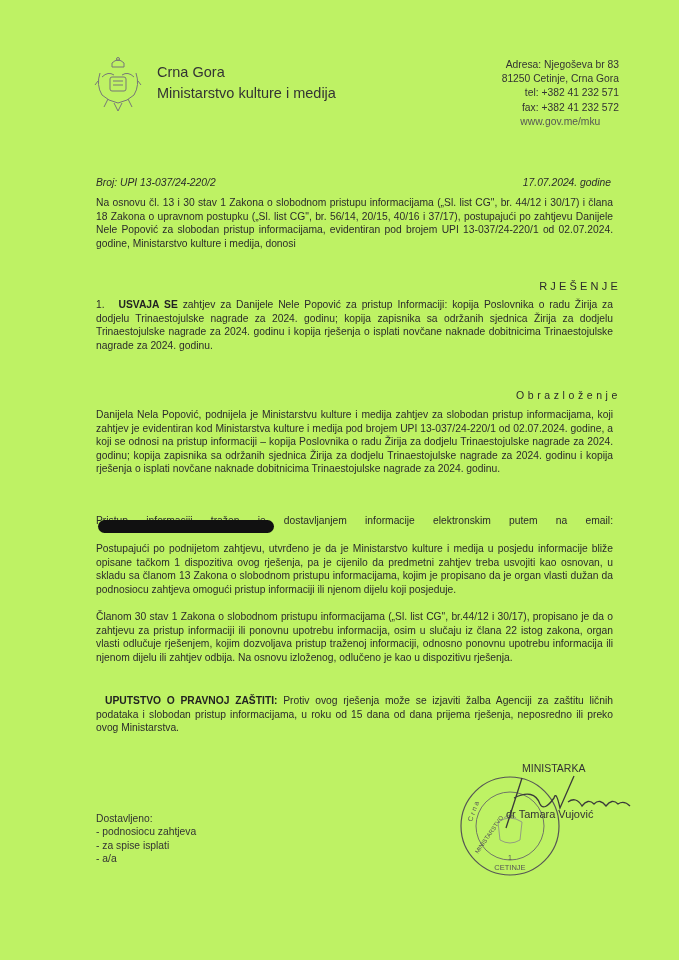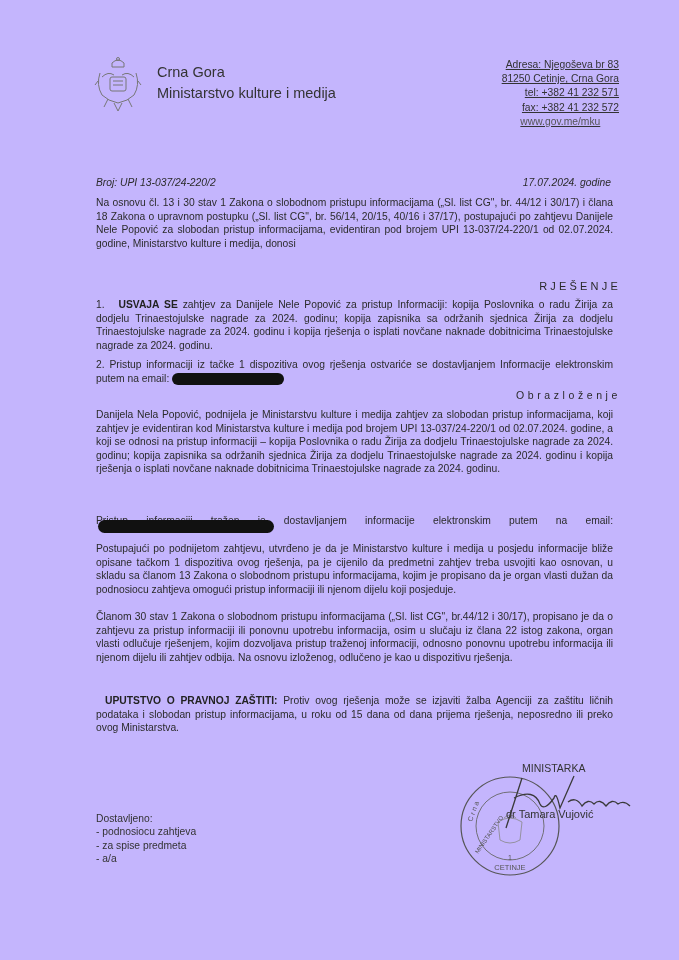--- a/index.html
+++ b/index.html
@@ -1,24 +1,24 @@
 <!DOCTYPE html>
 <html><head>
   <meta charset="utf-8">
   <style>
     html, body { margin: 0; padding: 0; background: #ffffff; }
     body {
       width: 679px; height: 960px; position: relative; overflow: hidden;
       font-family: "Liberation Sans", sans-serif; color: #2a2a2a;
     }
-    .page { position: absolute; inset: 0; background: #c4b5fd; }
+    .page { position: absolute; inset: 0; background: #bef264; }
     .abs { position: absolute; }
     .crest { left: 94px; top: 55px; width: 48px; height: 62px; }
     .org { left: 157px; top: 62px; font-size: 14.5px; line-height: 21px; color: #333; }
-    .addr { right: 60px; top: 58px; text-align: right; font-size: 10.3px; line-height: 14.2px; color: #333; text-decoration: underline; }
+    .addr { right: 60px; top: 58px; text-align: right; font-size: 10.3px; line-height: 14.2px; color: #333; }
     .addr .web { color: #555; text-align: center; }
     .text {
       left: 96px; width: 517px; font-size: 10.3px; line-height: 13.6px;
       text-align: justify; color: #2b2b2b;
     }
     .row { display: flex; justify-content: space-between; font-style: italic; }
     .title { left: 104px; width: 517px; text-align: right; font-weight: normal; font-size: 11px; letter-spacing: 3.2px; color: #2a2a2a; }
     .title2 { letter-spacing: 3.6px; font-size: 10.5px; }
     b { font-weight: bold; color: #222; margin-left: 9px; }
     .redact { background: #111; border-radius: 10px; display: inline-block; vertical-align: middle; }
@@ -66,23 +66,20 @@
   </div>
 
   <div class="abs text" style="top:196px;">Na osnovu čl. 13 i 30 stav 1 Zakona o slobodnom pristupu informacijama („Sl. list CG", br. 44/12 i 30/17) i člana 18 Zakona o upravnom postupku („Sl. list CG", br. 56/14, 20/15, 40/16 i 37/17), postupajući po zahtjevu Danijele Nele Popović za slobodan pristup informacijama, evidentiran pod brojem UPI 13-037/24-220/1 od 02.07.2024. godine, Ministarstvo kulture i medija, donosi</div>
 
   <div class="abs title" style="top:280px;">RJEŠENJE</div>
 
   <div class="abs text" style="top:298px;">
     <span>1. </span><b>USVAJA SE</b><span> zahtjev za Danijele Nele Popović za pristup Informaciji: kopija Poslovnika o radu Žirija za dodjelu Trinaestojulske nagrade za 2024. godinu; kopija zapisnika sa održanih sjednica Žirija za dodjelu Trinaestojulske nagrade za 2024. godinu i kopija rješenja o isplati novčane naknade dobitnicima Trinaestojulske nagrade za 2024. godinu.</span>
   </div>
 
-  <div class="abs text" style="top:358px;">
-    <span>2. Pristup informaciji iz tačke 1 dispozitiva ovog rješenja ostvariće se dostavljanjem Informacije elektronskim putem na email: </span><span class="redact" style="width:112px;height:12px;"></span>
-  </div>
 
   <div class="abs title title2" style="top:389px;">Obrazloženje</div>
 
   <div class="abs text" style="top:408px;">Danijela Nela Popović, podnijela je Ministarstvu kulture i medija zahtjev za slobodan pristup informacijama, koji zahtjev je evidentiran kod Ministarstva kulture i medija pod brojem UPI 13-037/24-220/1 od 02.07.2024. godine, a koji se odnosi na pristup informaciji – kopija Poslovnika o radu Žirija za dodjelu Trinaestojulske nagrade za 2024. godinu; kopija zapisnika sa održanih sjednica Žirija za dodjelu Trinaestojulske nagrade za 2024. godinu i kopija rješenja o isplati novčane naknade dobitnicima Trinaestojulske nagrade za 2024. godinu.</div>
 
   <div class="abs text" style="top:504px; text-align-last: justify; margin-top: 10px;">Pristup informaciji tražen je dostavljanjem informacije elektronskim putem na email:</div>
   <div class="abs redact" style="left:98px; top:520px; width:176px; height:13px;"></div>
 
   <div class="abs text" style="top:542px;">Postupajući po podnijetom zahtjevu, utvrđeno je da je Ministarstvo kulture i medija u posjedu informacije bliže opisane tačkom 1 dispozitiva ovog rješenja, pa je cijenilo da predmetni zahtjev treba usvojiti kao osnovan, u skladu sa članom 13 Zakona o slobodnom pristupu informacijama, kojim je propisano da je organ vlasti dužan da podnosiocu zahtjeva omogući pristup informaciji ili njenom dijelu koji posjeduje.</div>
 
@@ -108,17 +105,17 @@
     </svg>
     <svg class="abs" style="left:14px; top:6px;" width="150" height="70" viewBox="0 0 150 70">
       <path d="M22 60 L38 10 M30 30 Q50 20 56 36 Q60 44 70 30 Q72 22 76 40 L90 8 M84 34 Q92 28 98 38 Q104 30 110 36 Q116 30 122 38 Q128 30 134 36 Q140 32 146 38" fill="none" stroke="#3a3a3a" stroke-width="1.3"></path>
     </svg>
     <div class="abs" style="left:36px; top:46px; font-size:11px; color:#333;">dr Tamara Vujović</div>
   </div>
 
   <div class="abs dost">
     <div>Dostavljeno:</div>
     <div>- podnosiocu zahtjeva</div>
-    <div>- za spise predmeta</div>
+    <div>- za spise isplati</div>
     <div>- a/a</div>
   </div>
 
 </div>
 
 </body></html>

